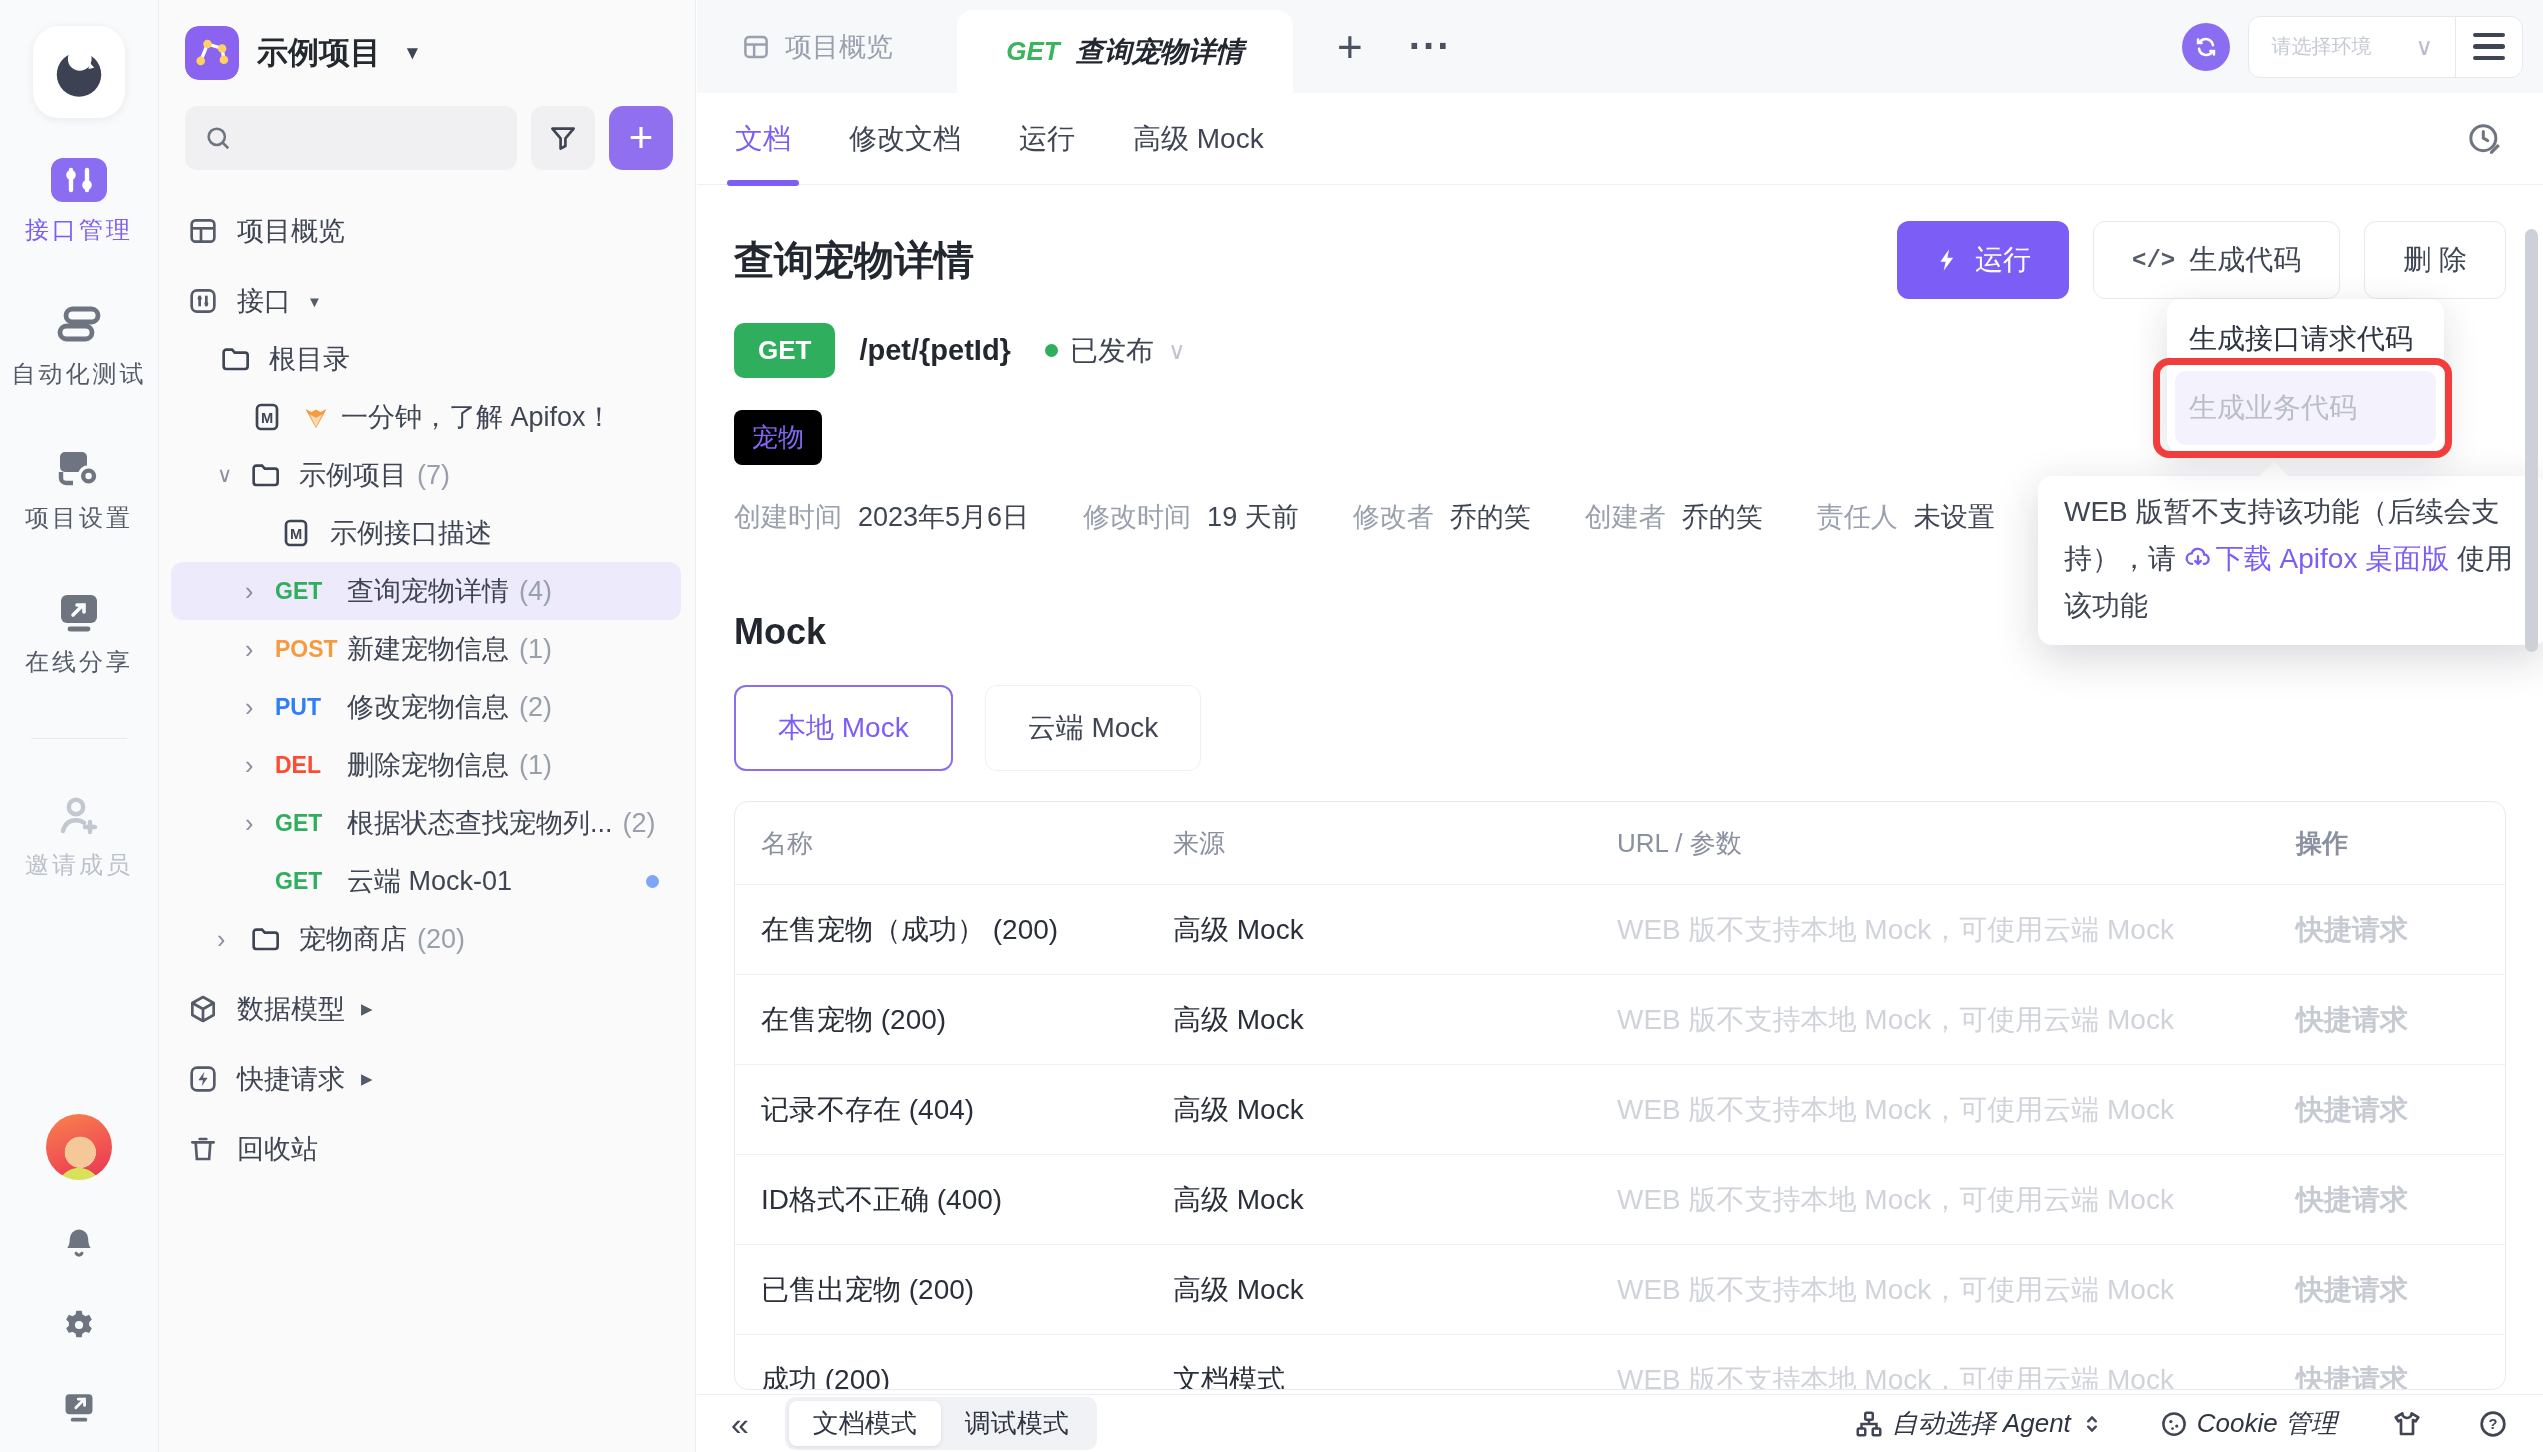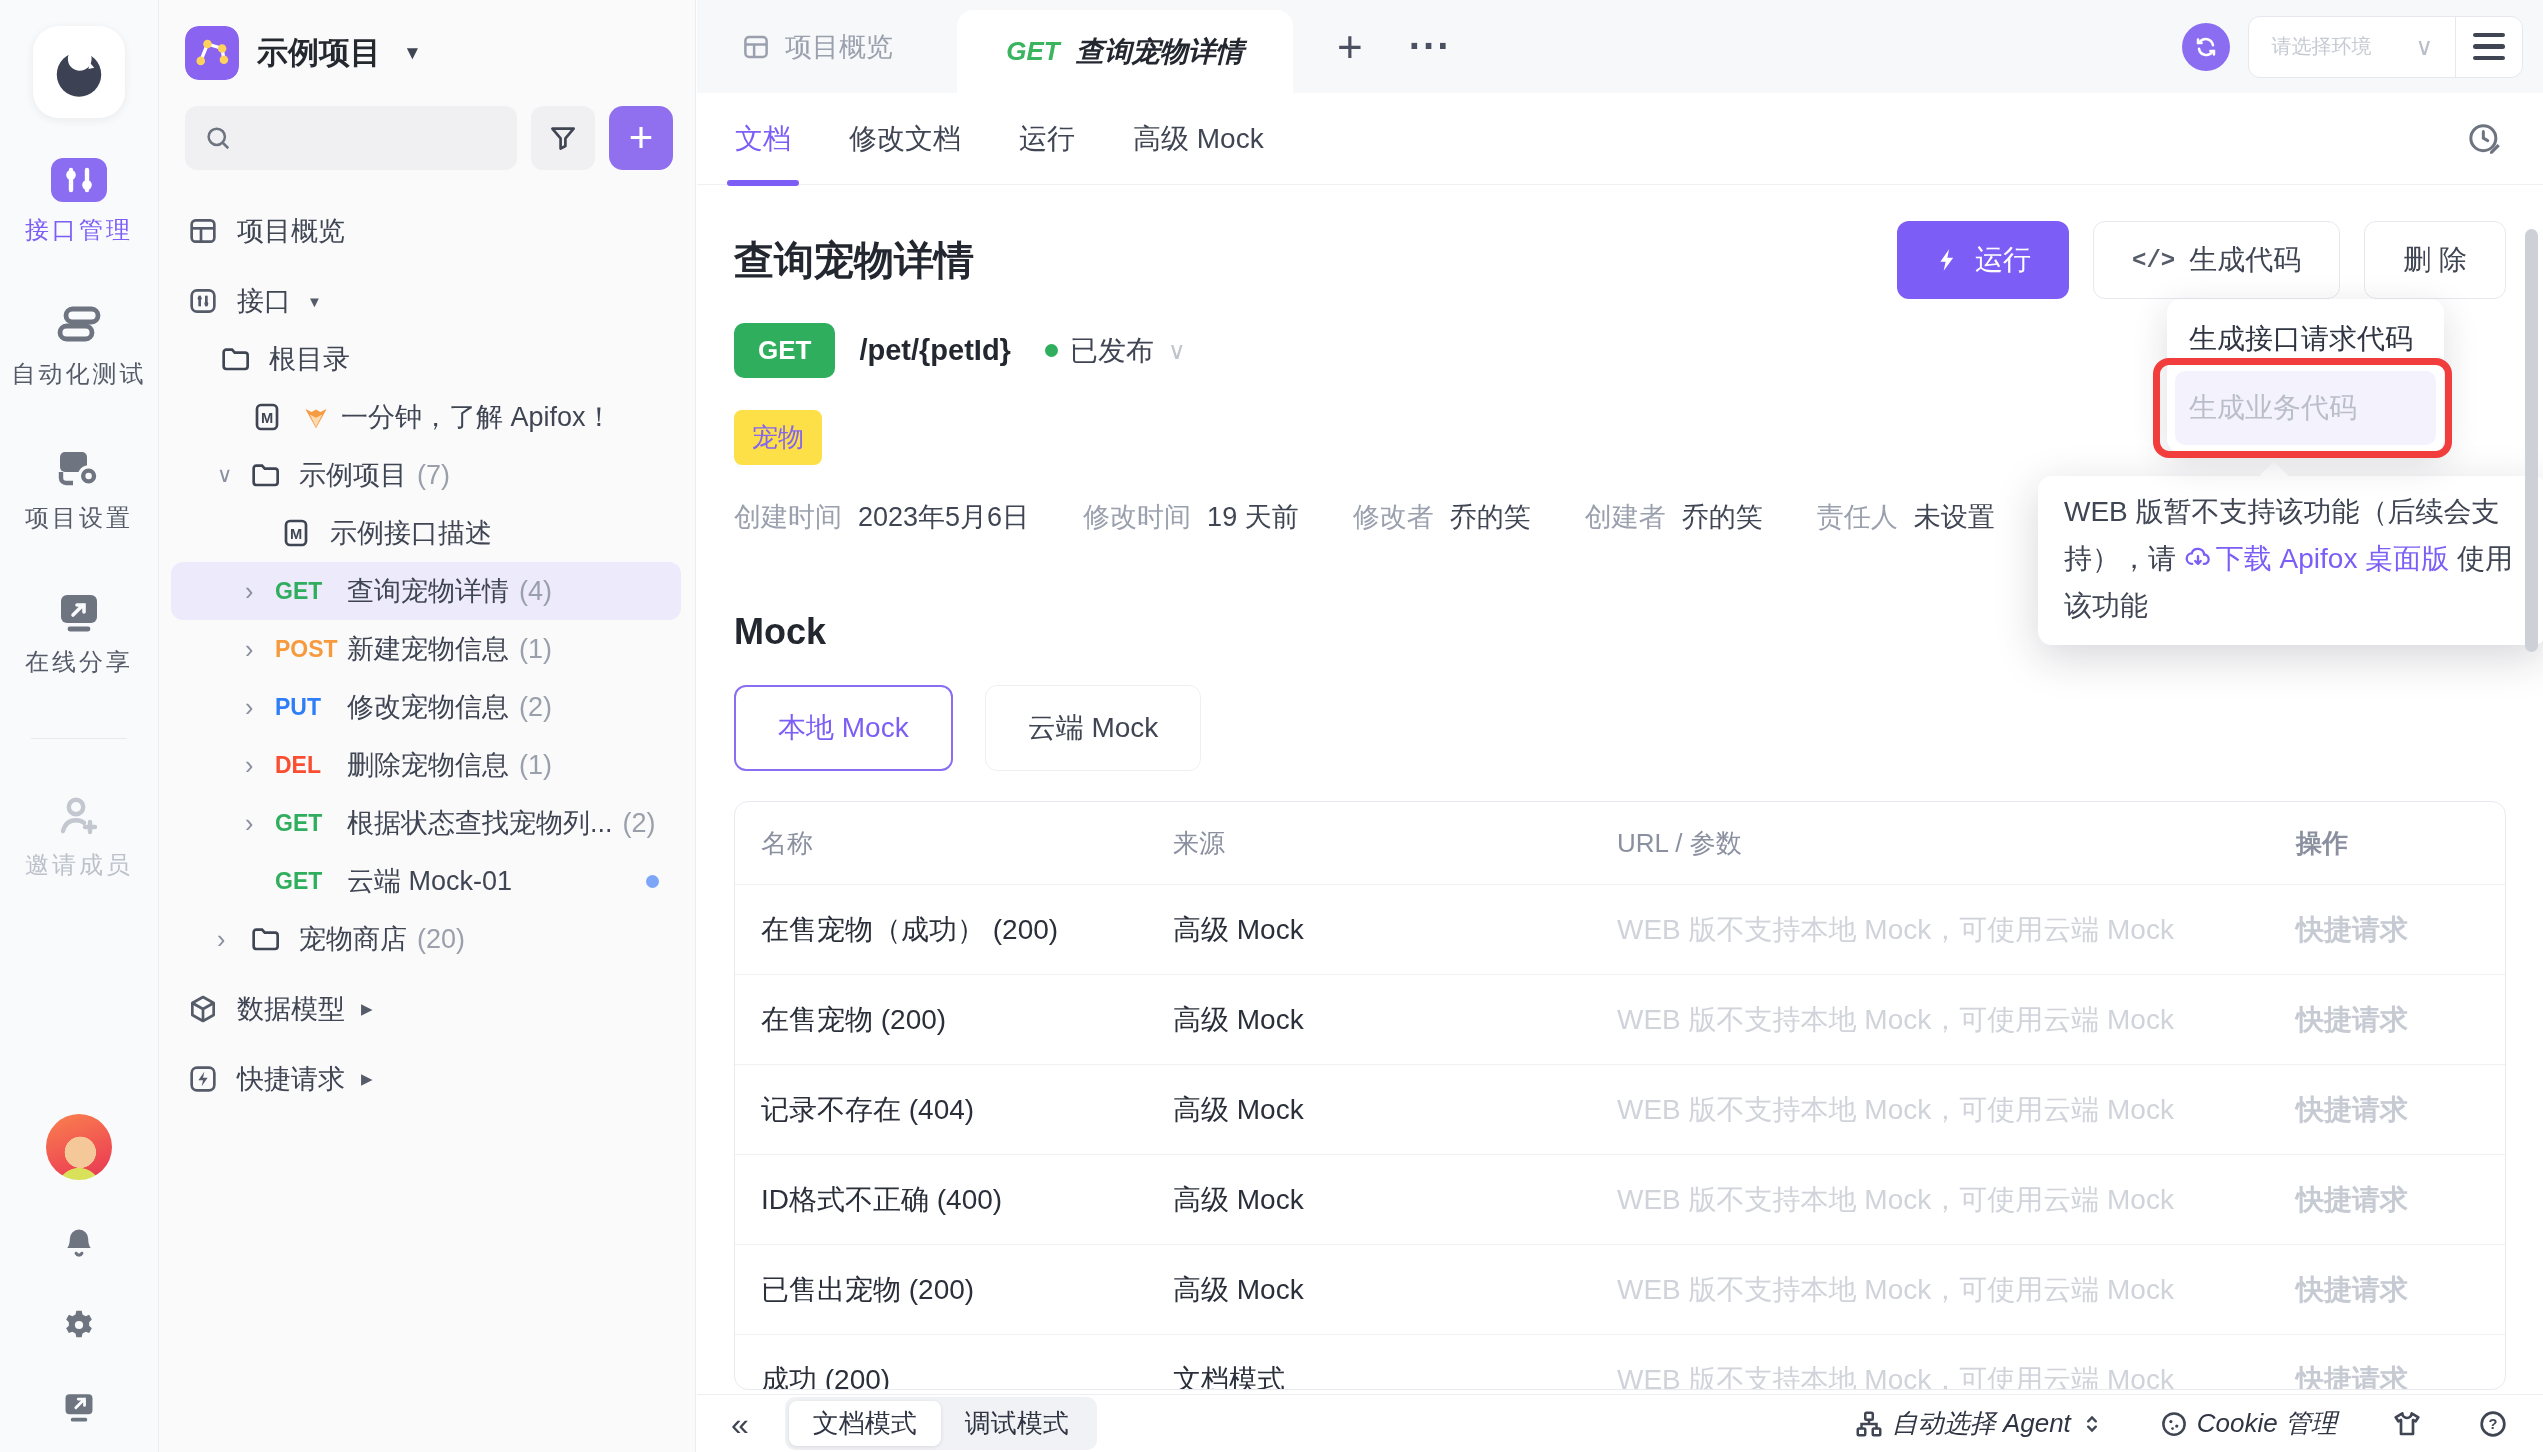--- a/index.html
+++ b/index.html
@@ -101,21 +101,21 @@
 
   .endpoint-row { margin-top:24px; display:flex; align-items:center; }
   .method-badge { background:#2fae5d; color:#fff; font-weight:bold; font-size:26px;
     padding:12px 24px; border-radius:10px; }
   .endpoint-path { font-size:29px; font-weight:bold; color:#23272f; margin-left:24px; }
   .status-dot { width:13px; height:13px; border-radius:50%; background:#2fae5d; margin-left:34px; }
   .status-text { font-size:28px; color:#3f4553; margin-left:12px; cursor:pointer; }
   .status-caret { color:#c0c4cc; font-size:24px; margin-left:14px; cursor:pointer; }
 
   .tag-row { margin-top:32px; }
-  .tag { display:inline-block; background:#fde047; color:#8365f0; font-size:26px;
+  .tag { display:inline-block; background:#000000; color:#8365f0; font-size:26px;
     padding:10px 18px; border-radius:8px;text-align:center; }
 
   .meta-row { margin-top:34px; display:flex; font-size:27px; }
   .meta-item { margin-right:54px; display:flex; gap:16px; white-space:nowrap; }
   .meta-label { color:#9aa0ad; }
   .meta-value { color:#3f4553; }
 
   .mock-heading { margin-top:76px; font-size:36px; font-weight:bold; color:#23272f; }
   .mock-toggles { margin-top:32px; display:flex; gap:32px; }
   .mtab { height:86px; padding:0 42px; border-radius:12px; font-size:28px; display:flex;
@@ -420,20 +420,30 @@
     <div class="trow sect">
       <span class="ticon">
         <svg width="32" height="32" viewBox="0 0 24 24">
             <rect x="3.5" y="3.5" width="17" height="17" rx="4" fill="none" stroke="#555b68" stroke-width="2"></rect>
             <path d="M13 6.5l-4.5 6.5H12l-1 4.5 4.5-6.5H12z" fill="#555b68"></path>
           </svg>
       </span>
       <span>快捷请求</span>
       <span class="mini-caret">▶</span>
     </div>
+    <div class="trow sect">
+      <span class="ticon">
+        <svg width="32" height="32" viewBox="0 0 24 24" fill="none" stroke="#555b68" stroke-width="2" stroke-linecap="round">
+            <path d="M4 7h16"></path>
+            <path d="M9.5 4.5h5"></path>
+            <path d="M6.5 7l.9 12.5h9.2L17.5 7"></path>
+          </svg>
+      </span>
+      <span>回收站</span>
+    </div>
   </div>
 </div>
 
 <div class="main">
 
   <div class="tabstrip">
     <div class="tab-overview">
       <span>
         <svg width="30" height="30" viewBox="0 0 24 24" fill="none" stroke="#9aa0ad" stroke-width="2">
             <rect x="3.5" y="4" width="17" height="16" rx="3"></rect>

